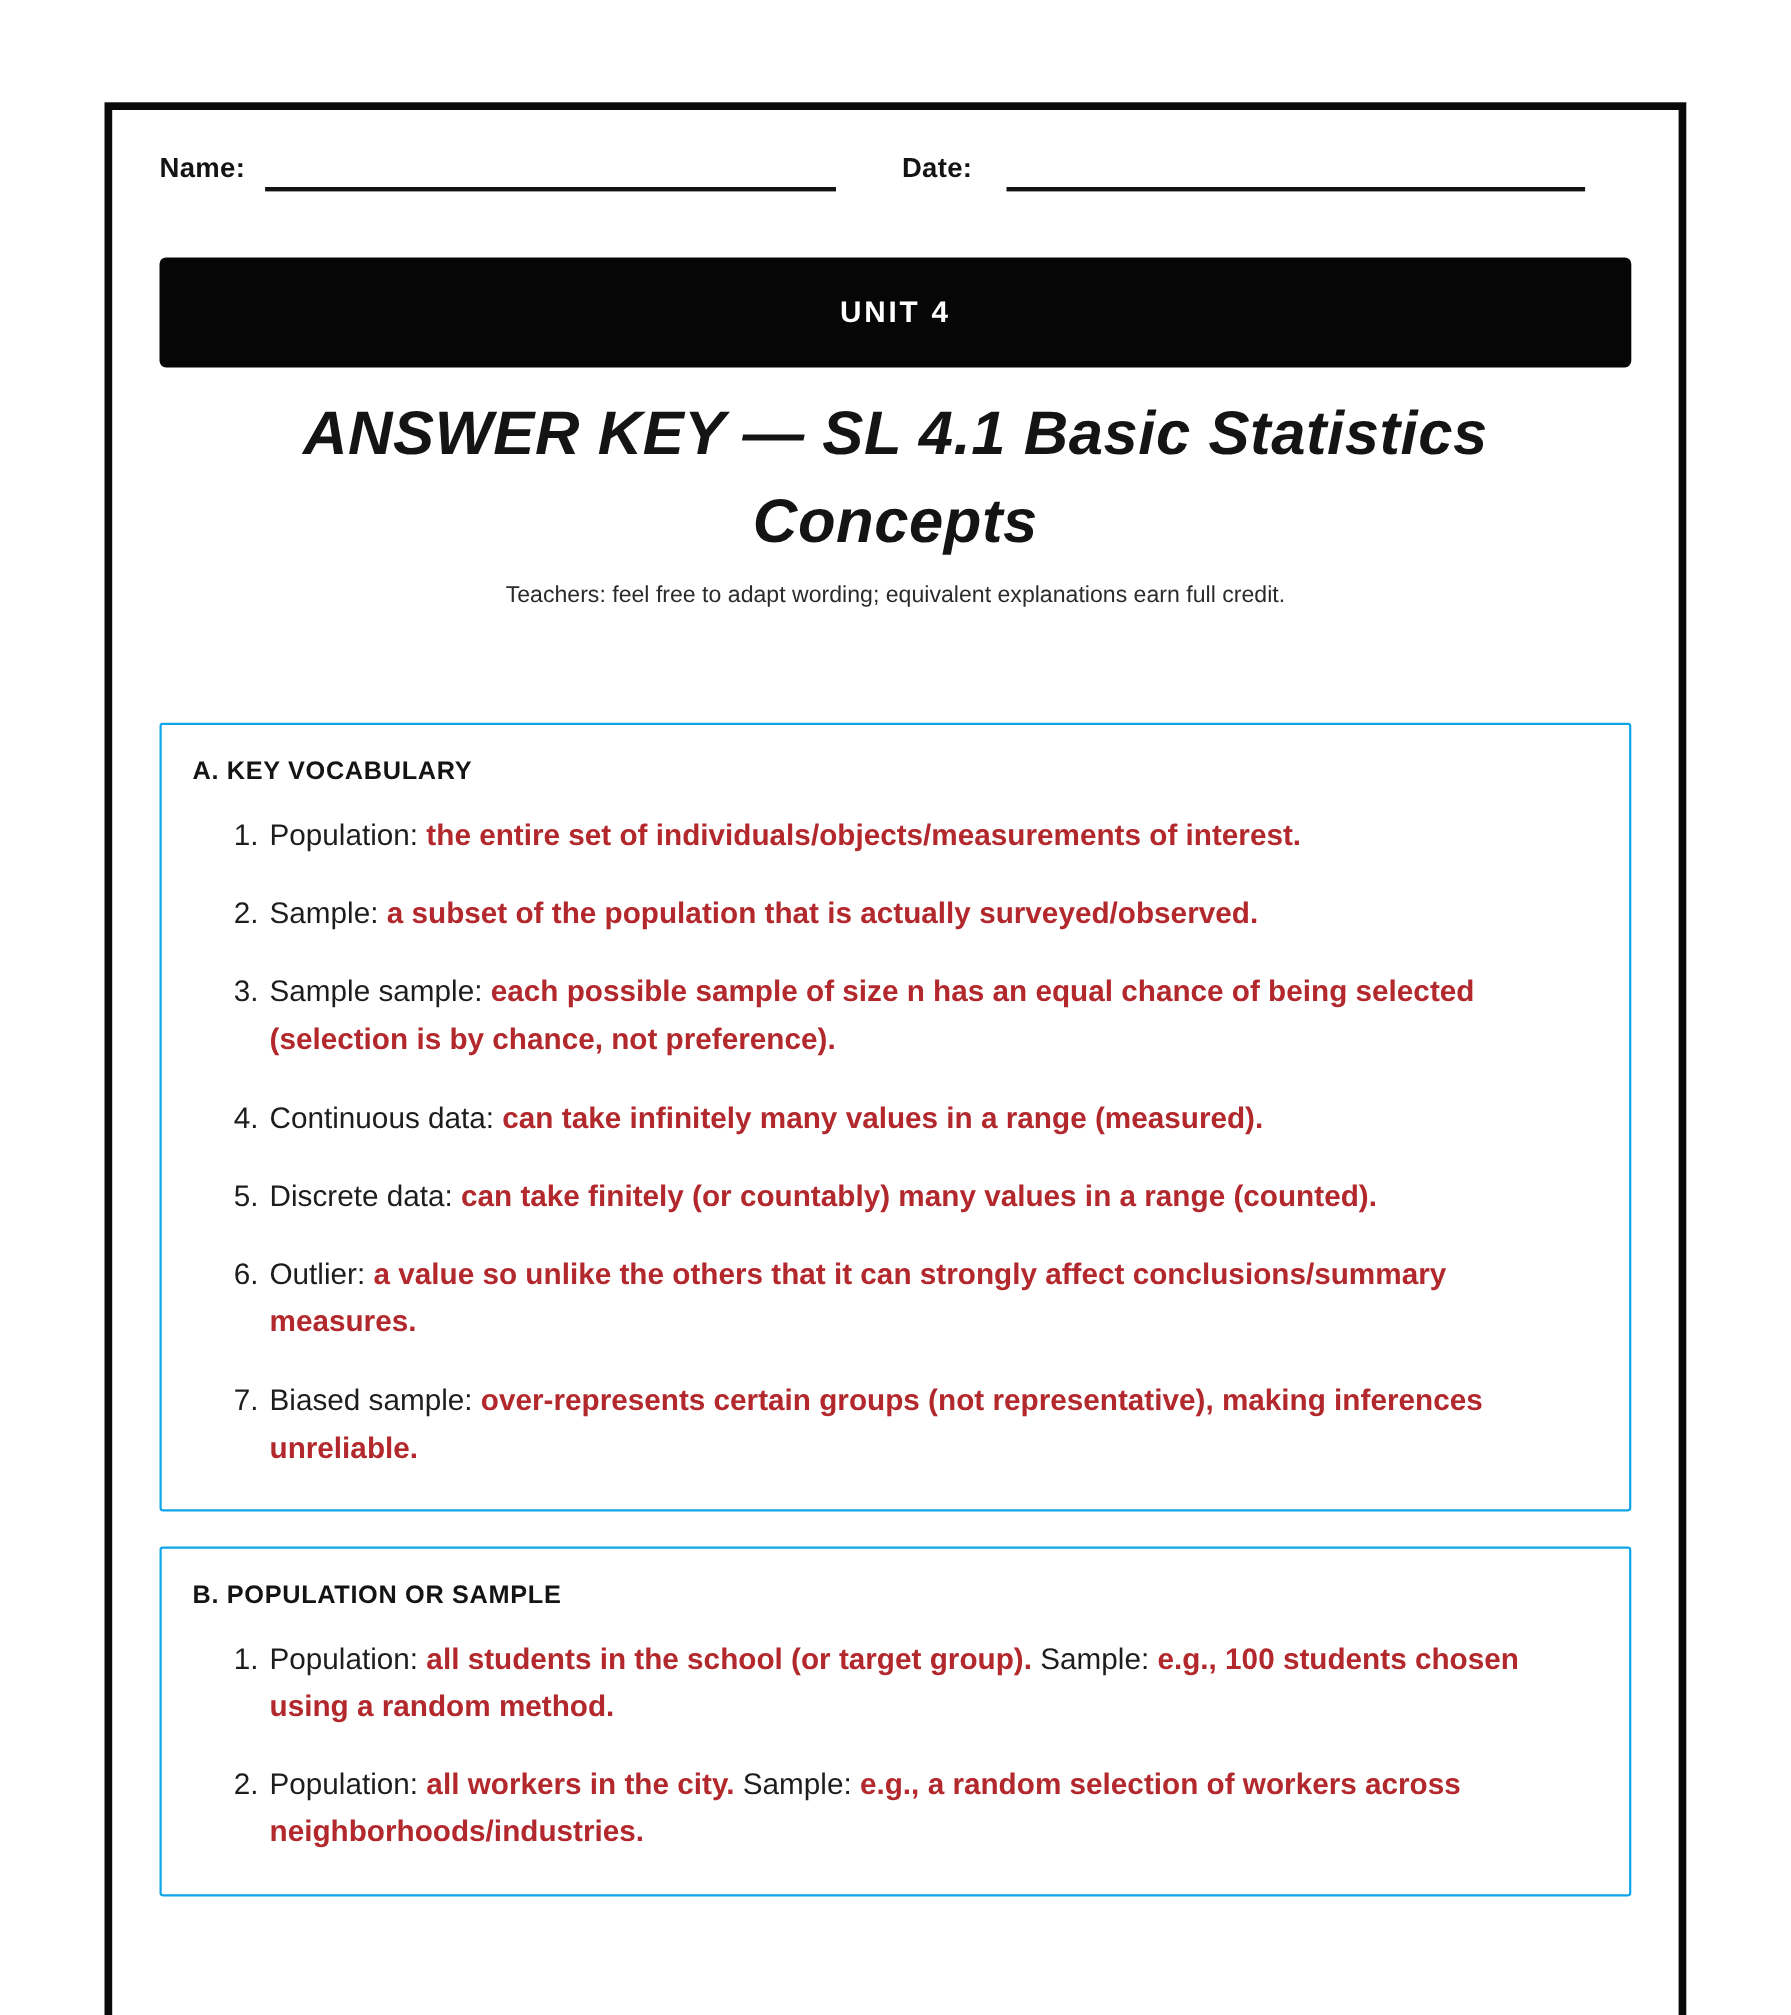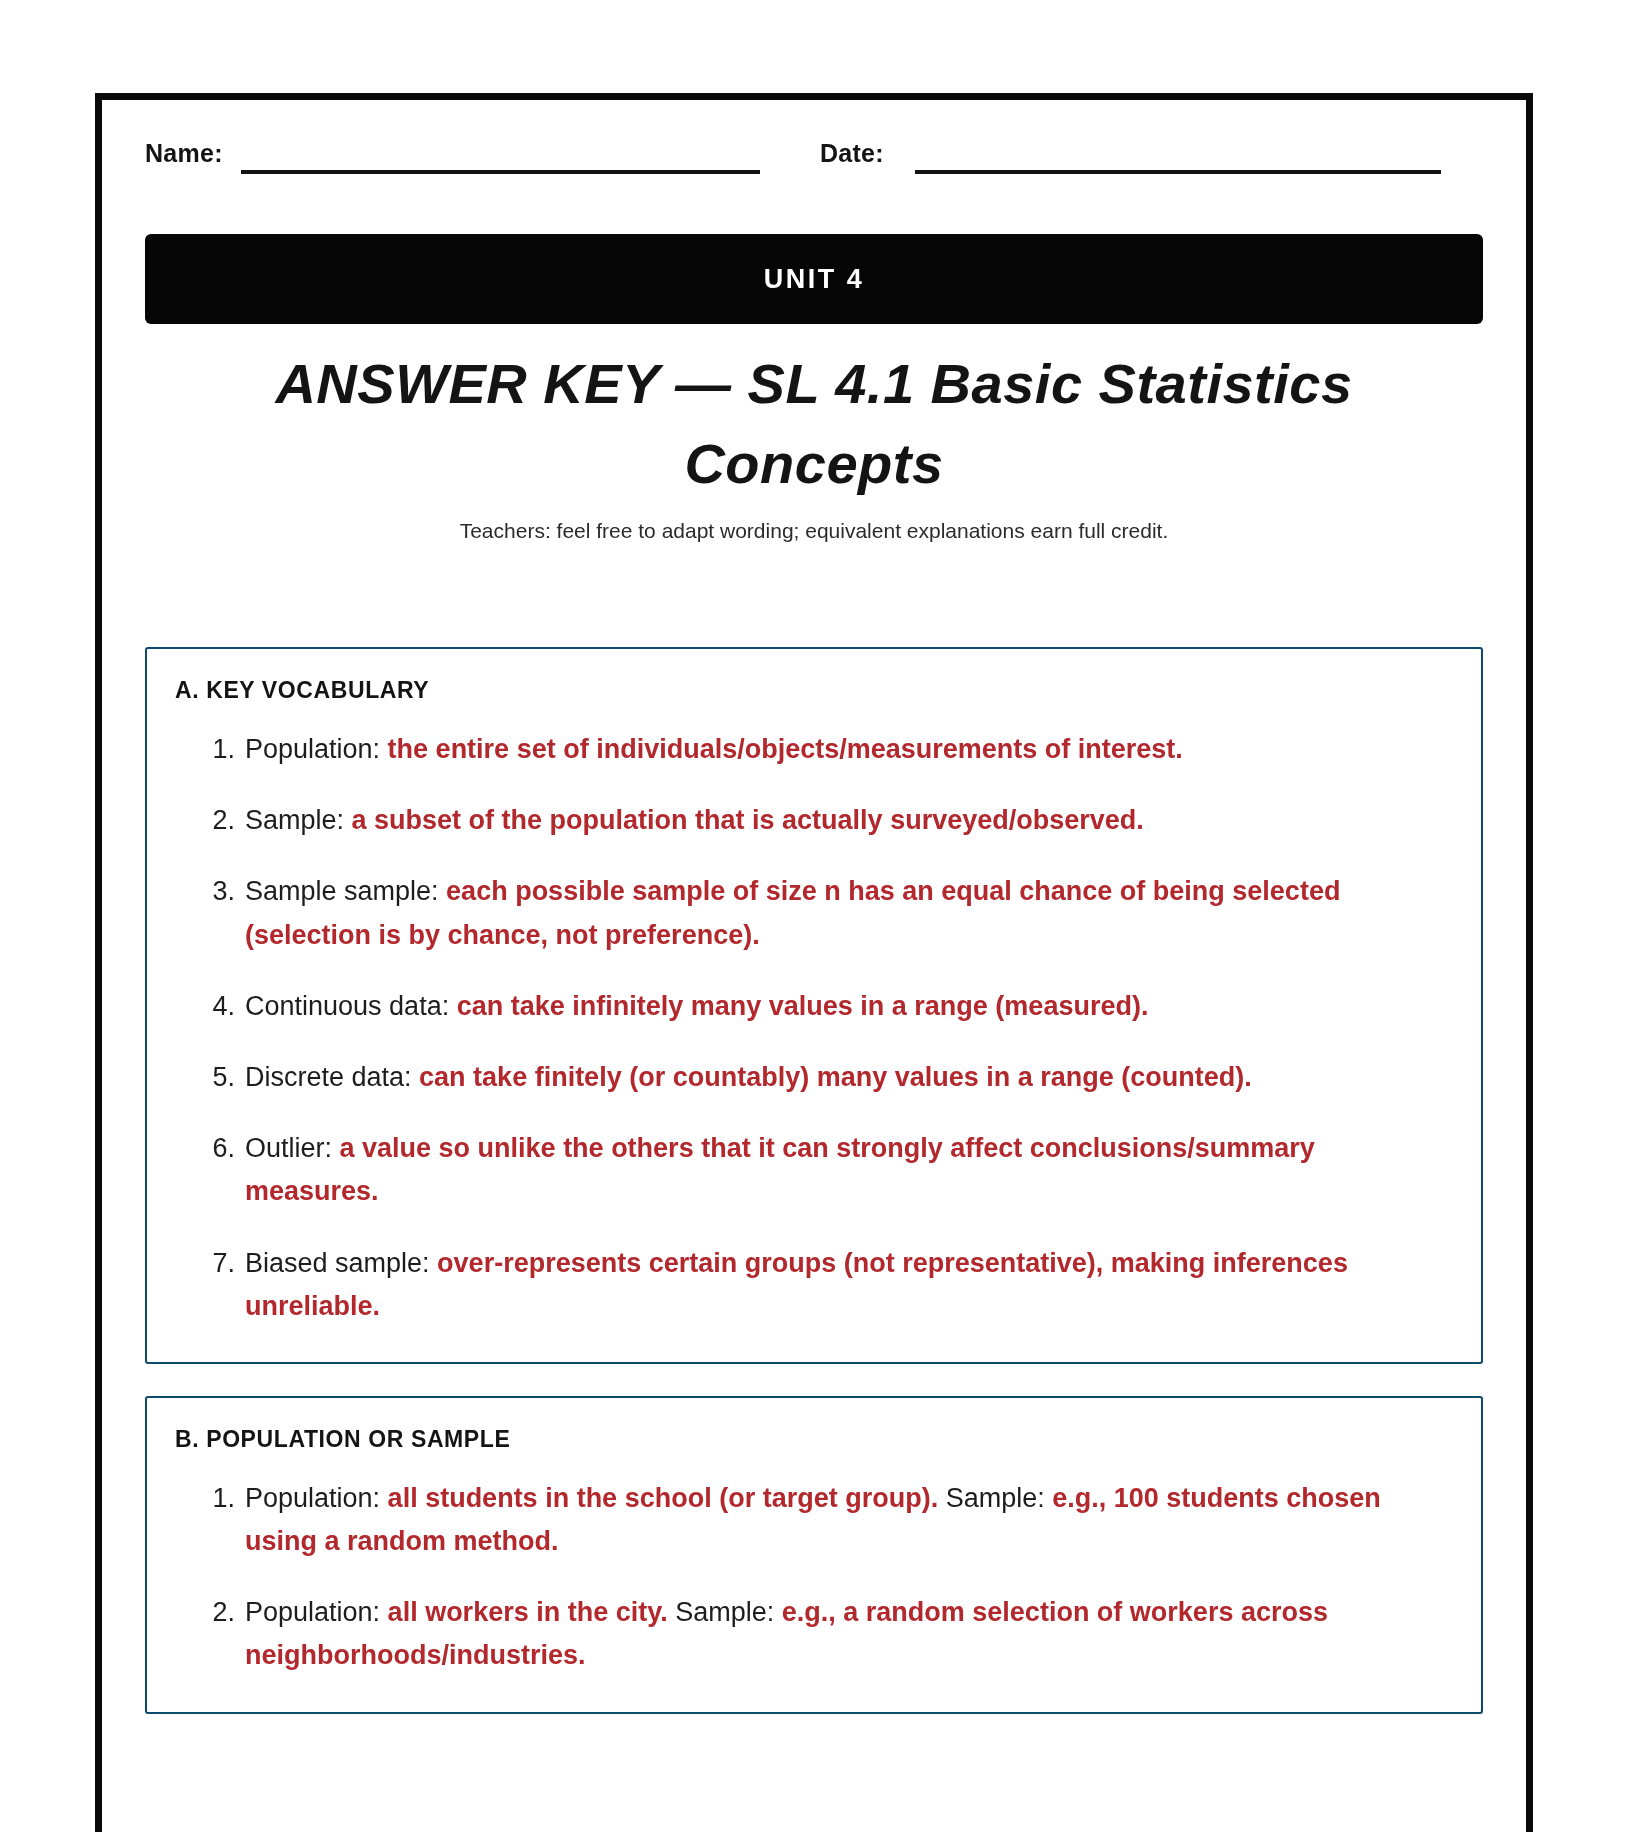--- a/index.html
+++ b/index.html
@@ -39,21 +39,21 @@
   .field-line{
     border-bottom:4px solid #141414;
     height:34px;
   }
   .name-line{width:519px;margin-left:18px;}
   .date-field{margin-left:60px;gap:11px;}
   .date-line{width:526px;margin-left:20px;}
   
   .banner{
     margin-top:60px;
-    height:90px;
+    height:100px;
     background:#060606;
     border-radius:6px;
     display:flex;align-items:center;justify-content:center;
   }
   .banner-text{
     color:#ffffff;font-size:27px;font-weight:bold;letter-spacing:2.5px;
   }
   
   .title{
     margin:20px auto 0 auto;
@@ -67,21 +67,21 @@
   }
   .subtitle{
     margin-top:16px;
     text-align:center;
     font-size:21px;
     color:#2b2b2b;
   }
   
   .card{
     box-sizing:border-box;
-    border:2px solid #0c4a6e;
+    border:2px solid #0ea5e9;
     border-radius:3px;
     padding:28px 30px 6px 28px;
     background:#ffffff;
   }
   .card-a{margin-top:104px;}
   .card-b{margin-top:32px;}
   .card-heading{
     font-size:23px;font-weight:bold;color:#141414;letter-spacing:0.6px;
   }
   ol.answers{

